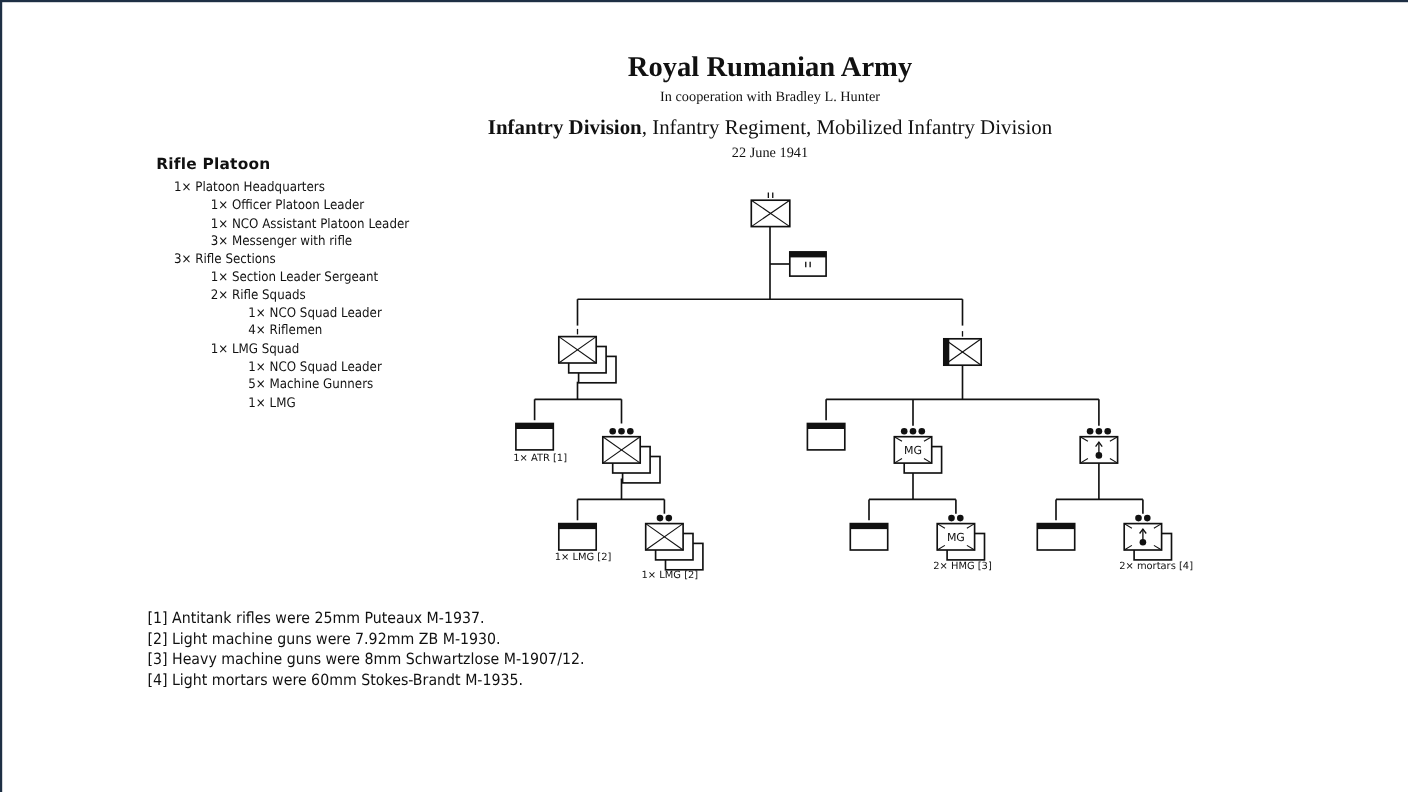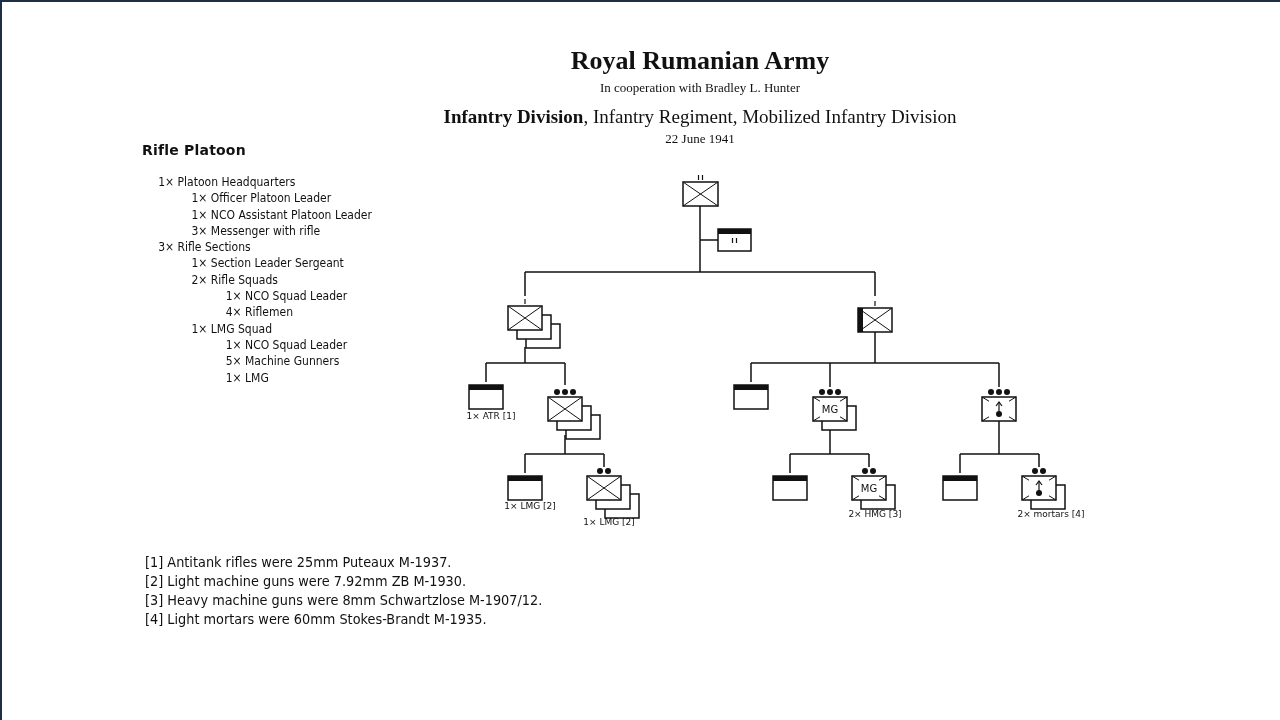--- a/index.html
+++ b/index.html
@@ -12,27 +12,27 @@
   }
   .serif { font-family: "Liberation Serif", "DejaVu Serif", serif; color: #111; }
   .sans { font-family: "DejaVu Sans", "Liberation Sans", sans-serif; color: #111; }
   #title { position: absolute; left: 0; width: 1396px; top: 44px; text-align: center; font-size: 26px; font-weight: bold; }
   #subtitle { position: absolute; left: 0; width: 1396px; top: 78px; text-align: center; font-size: 13px; }
   #unit-line { position: absolute; left: 0; width: 1396px; top: 104px; text-align: center; font-size: 19px; }
   #unit-line b { font-weight: bold; }
   #date { position: absolute; left: 0; width: 1396px; top: 129px; text-align: center; font-size: 13px; }
 
   #legend { position: absolute; left: 140px; top: 140px; }
-  #legend-title { font-size: 14px; font-weight: bold; margin-bottom: 16px; letter-spacing: 0.2px; }
+  #legend-title { font-size: 14px; font-weight: bold; margin-bottom: 4px; letter-spacing: 0.2px; }
   .li { font-size: 12px; line-height: 16.3px; white-space: nowrap; transform: scaleX(0.9); transform-origin: left; }
   .l1 { padding-left: 18px; }
   .l2 { padding-left: 55px; }
   .l3 { padding-left: 93px; }
 
-  #notes { position: absolute; left: 143px; top: 551px; }
+  #notes { position: absolute; left: 132px; top: 551px; }
   .note { font-size: 14px; line-height: 19px; white-space: nowrap; transform: scaleX(0.92); transform-origin: left; }
 
   #orgchart { position: absolute; left: 0; top: 0; }
   .lbl { font-family: "DejaVu Sans", "Liberation Sans", sans-serif; font-size: 9px; fill: #111; }
   .mg { font-family: "DejaVu Sans", "Liberation Sans", sans-serif; font-size: 10px; fill: #111; }
 </style>
 </head>
 <body>
 
 <div id="title" class="serif">Royal Rumanian Army</div>

